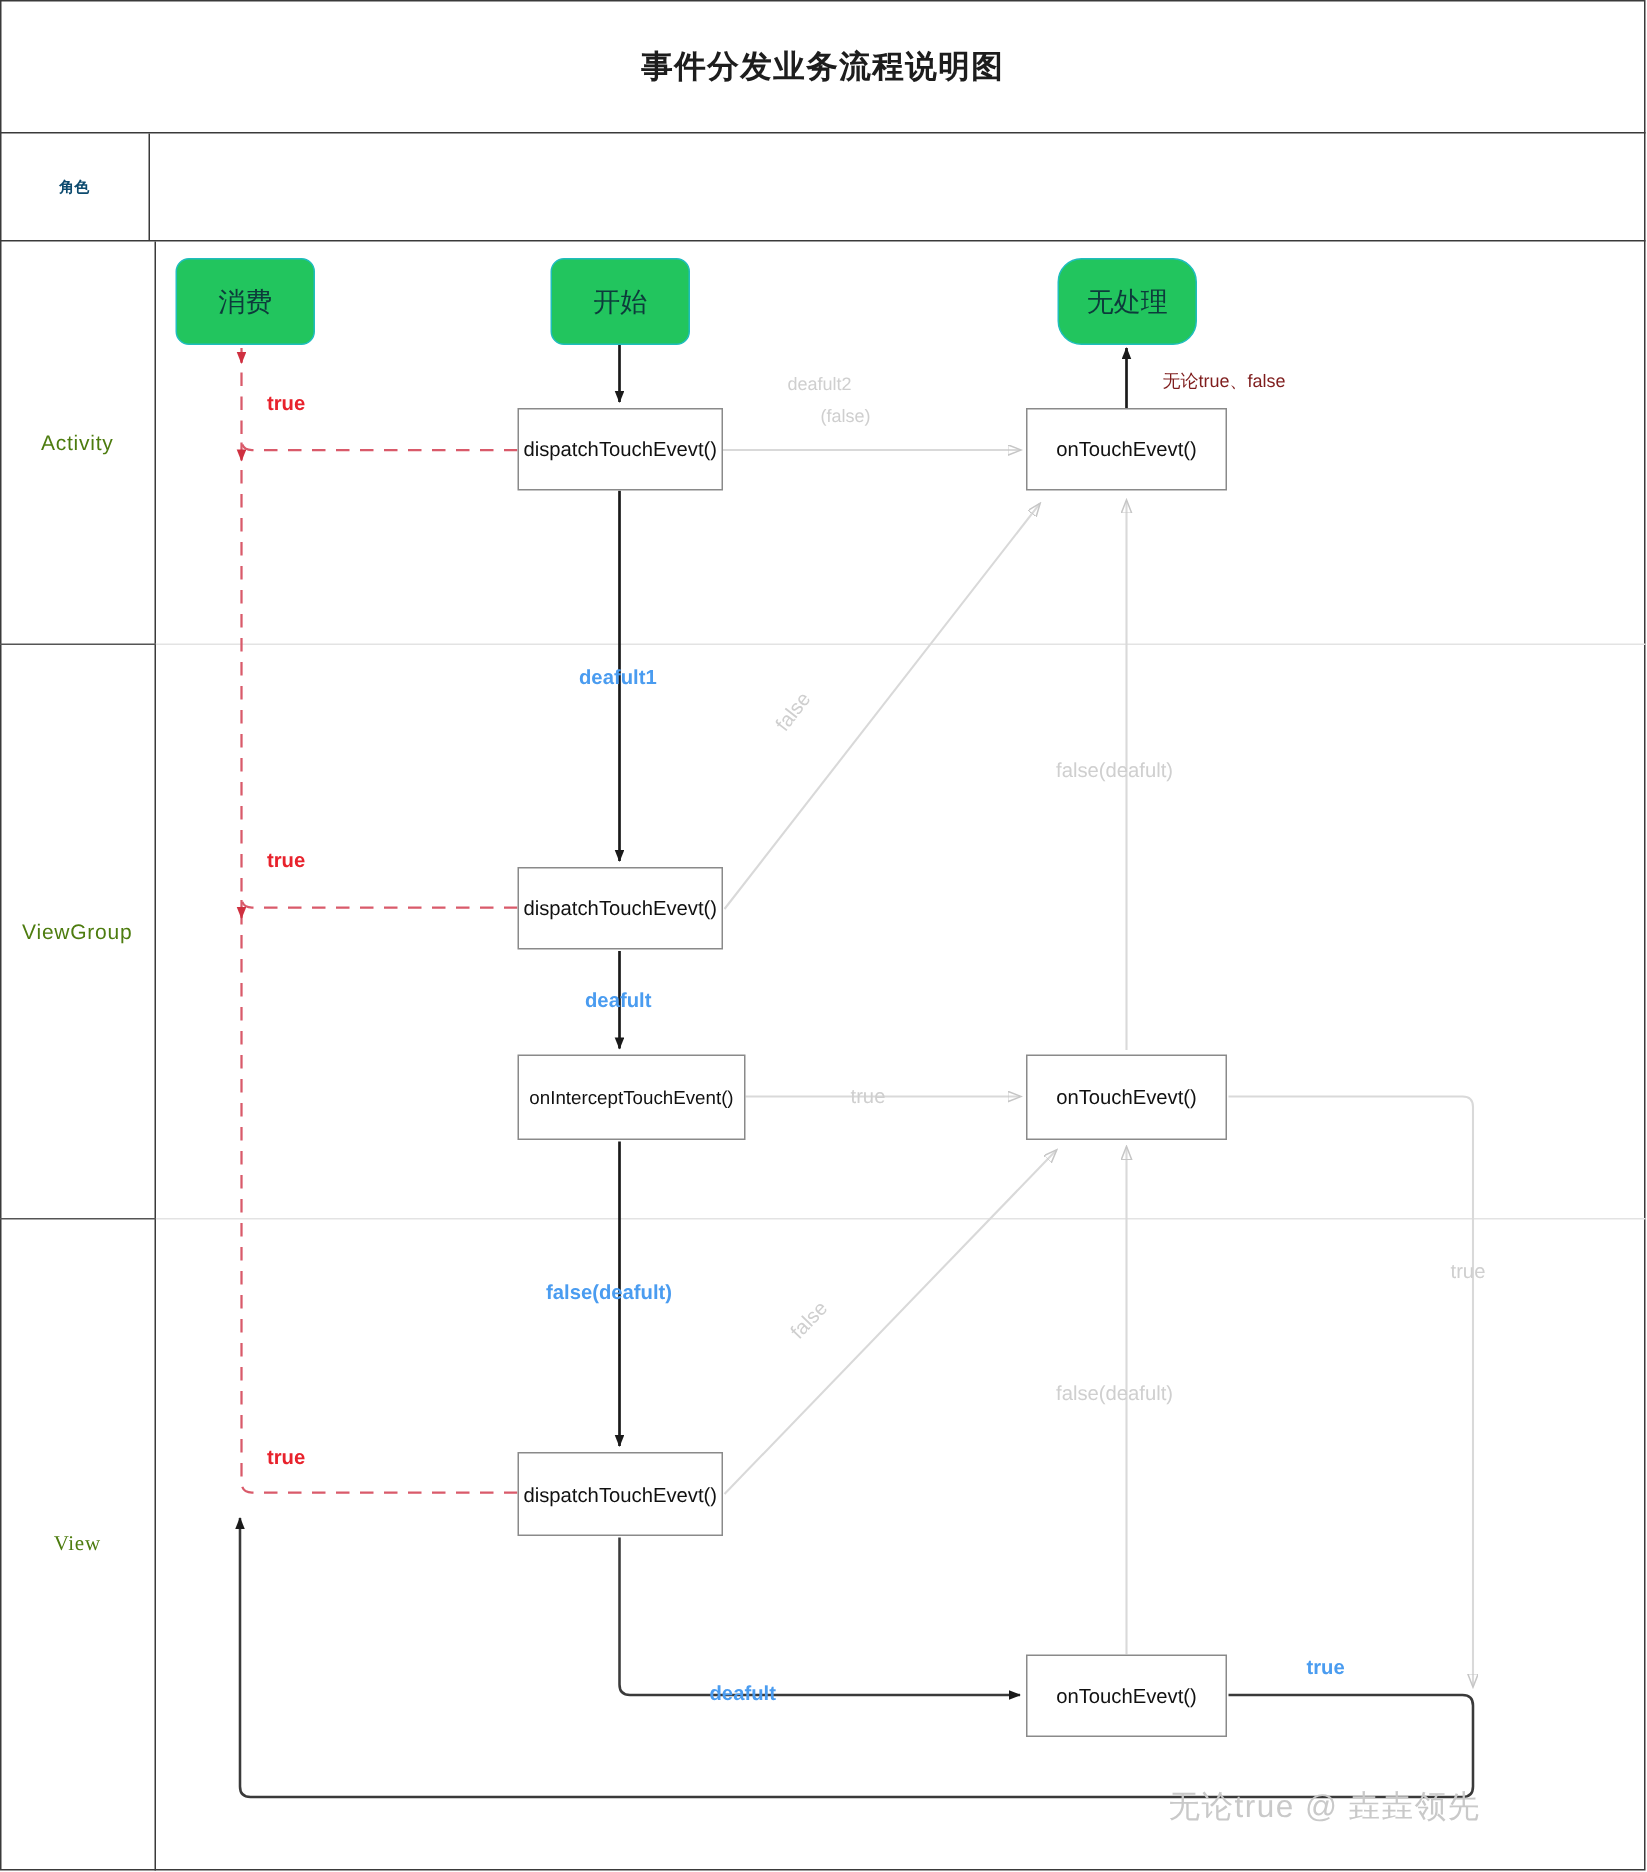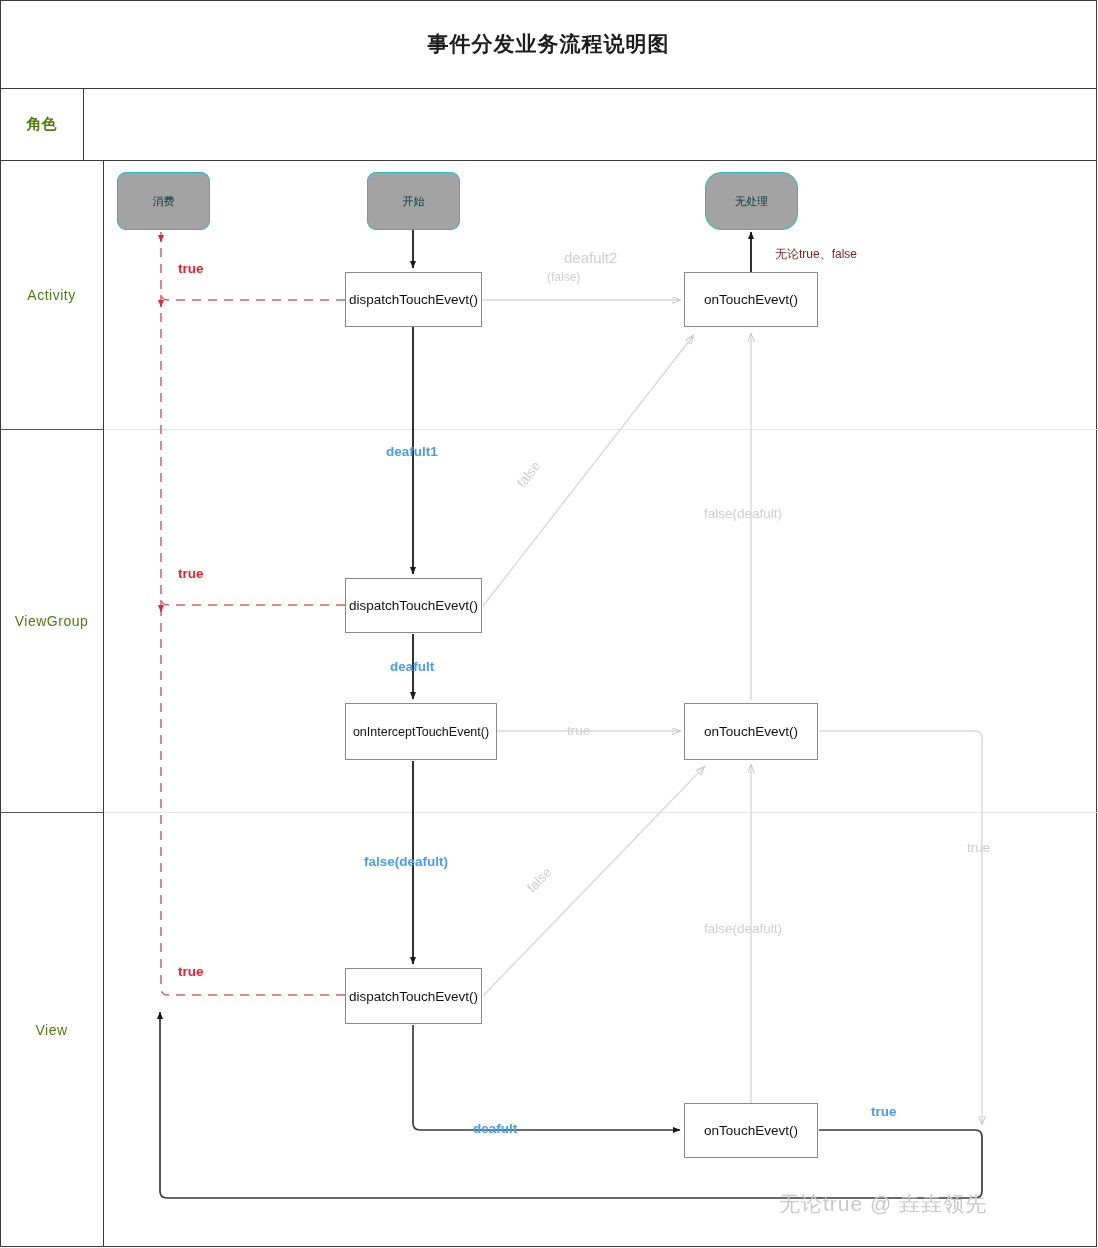--- a/index.html
+++ b/index.html
@@ -5,35 +5,35 @@
   html,body{margin:0;padding:0;background:#fff;}
   body{font-family:"Liberation Sans","DejaVu Sans",sans-serif;}
   #page{position:relative;width:1098px;height:1248px;background:#fff;overflow:hidden;}
 
   
   .frame{position:absolute;left:0;top:0;width:1097px;height:1247px;border:1px solid #3a3a3a;box-sizing:border-box;}
   .title-bar{position:absolute;left:0;top:0;width:1097px;height:89px;border-bottom:1px solid #3a3a3a;box-sizing:border-box;
              display:flex;align-items:center;justify-content:center;}
   .title-bar .t{font-size:21px;font-weight:bold;color:#1d1d1d;letter-spacing:1px;}
   .head-row{position:absolute;left:0;top:89px;width:1097px;height:72px;border-bottom:1px solid #3a3a3a;box-sizing:border-box;}
-  .head-role{position:absolute;left:0;top:0;width:84px;height:71px;border-right:1px solid #3a3a3a;box-sizing:border-box;
-             display:flex;align-items:center;justify-content:center;font-size:15px;font-weight:bold;color:#4d7c0f;}
+  .head-role{position:absolute;left:0;top:0;width:100px;height:71px;border-right:1px solid #3a3a3a;box-sizing:border-box;
+             display:flex;align-items:center;justify-content:center;font-size:10px;font-weight:bold;color:#0c4a6e;}
   .head-flow{position:absolute;left:104px;top:0;width:993px;height:71px;
              display:flex;align-items:center;justify-content:center;font-size:15px;color:#1d1d1d;}
   .rolecol{position:absolute;left:0;width:104px;border-right:1px solid #3a3a3a;box-sizing:border-box;
            display:flex;align-items:center;justify-content:center;font-size:14px;color:#4d7c0f;letter-spacing:.5px;}
   .rowsep{position:absolute;left:0;width:104px;height:0;border-top:1px solid #555;}
   .rowsep-light{position:absolute;left:104px;width:993px;height:0;border-top:1px solid #e3e3e3;}
 
   
   svg.canvas{position:absolute;left:0;top:0;width:1098px;height:1248px;pointer-events:none;}
 
   
   .node{position:absolute;box-sizing:border-box;display:flex;align-items:center;justify-content:center;text-align:center;}
-  .term{background:#a3a3a3;border:1px solid #1fbdbd;border-radius:9px;color:#0d3b3b;font-size:11px;}
+  .term{background:#22c55e;border:1px solid #1fbdbd;border-radius:9px;color:#0d3b3b;font-size:18px;}
   .proc{background:#fff;border:1px solid #8a8a8a;color:#111;font-size:13.5px;}
 
   
   .lbl{position:absolute;white-space:nowrap;}
   .lbl-blue{color:#4a9cf0;font-size:13.5px;font-weight:bold;}
   .lbl-red{color:#e8222c;font-size:13.5px;font-weight:bold;}
   .lbl-gray{color:#cfcfcf;font-size:13.5px;}
   .lbl-gray2{color:#7f1d1d;font-size:12px;}
   .lbl-gray-sm{color:#cfcfcf;font-size:12px;text-align:center;}
   .rot{transform-origin:left top;}
@@ -50,21 +50,21 @@
   <div class="title-bar">
     <div class="t">事件分发业务流程说明图</div>
   </div>
 
   <div class="head-row">
     <div class="head-role">角色</div>
   </div>
 
   <div class="rolecol" style="top:161px;height:268px;">Activity</div>
   <div class="rolecol" style="top:429px;height:383px;">ViewGroup</div>
-  <div class="rolecol" style="top:812px;height:435px;">View</div>
+  <div class="rolecol" style="top:812px;height:435px;font-family:Liberation Serif, serif;">View</div>
 
   <div class="rowsep" style="top:429px;"></div>
   <div class="rowsep" style="top:812px;"></div>
   <div class="rowsep-light" style="top:429px;"></div>
   <div class="rowsep-light" style="top:812px;"></div>
 
   <svg class="canvas" viewBox="0 0 1098 1248">
     <defs>
       <marker id="ahB" markerWidth="9" markerHeight="9" refX="7.4" refY="3.2" orient="auto" markerUnits="userSpaceOnUse">
         <path d="M0,0 L8,3.2 L0,6.4 z" fill="#1a1a1a"></path>
@@ -137,21 +137,21 @@
   <div class="node proc" style="left:684px;top:703px;width:134px;height:57px;">onTouchEvevt()</div>
 
   <div class="node proc" style="left:345px;top:968px;width:137px;height:56px;">dispatchTouchEvevt()</div>
 
   <div class="node proc" style="left:684px;top:1103px;width:134px;height:55px;">onTouchEvevt()</div>
 
   <div class="lbl lbl-red" style="left:178px;top:261px;">true</div>
   <div class="lbl lbl-red" style="left:178px;top:566px;">true</div>
   <div class="lbl lbl-red" style="left:178px;top:964px;">true</div>
 
-  <div class="lbl lbl-gray" style="left:564px;top:249px;font-size:15px;">deafult2</div>
+  <div class="lbl lbl-gray" style="left:525px;top:249px;font-size:12px;">deafult2</div>
   <div class="lbl lbl-gray-sm" style="left:547px;top:270px;">(false)</div>
   <div class="lbl lbl-gray2" style="left:775px;top:246px;">无论true、false</div>
 
   <div class="lbl lbl-blue" style="left:386px;top:444px;">deafult1</div>
   <div class="lbl lbl-blue" style="left:390px;top:659px;">deafult</div>
   <div class="lbl lbl-blue" style="left:364px;top:854px;">false(deafult)</div>
 
   <div class="lbl lbl-gray rot" style="left:514px;top:481px;transform:rotate(-52deg);">false</div>
   <div class="lbl lbl-gray rot" style="left:524px;top:885px;transform:rotate(-46deg);">false</div>
 

